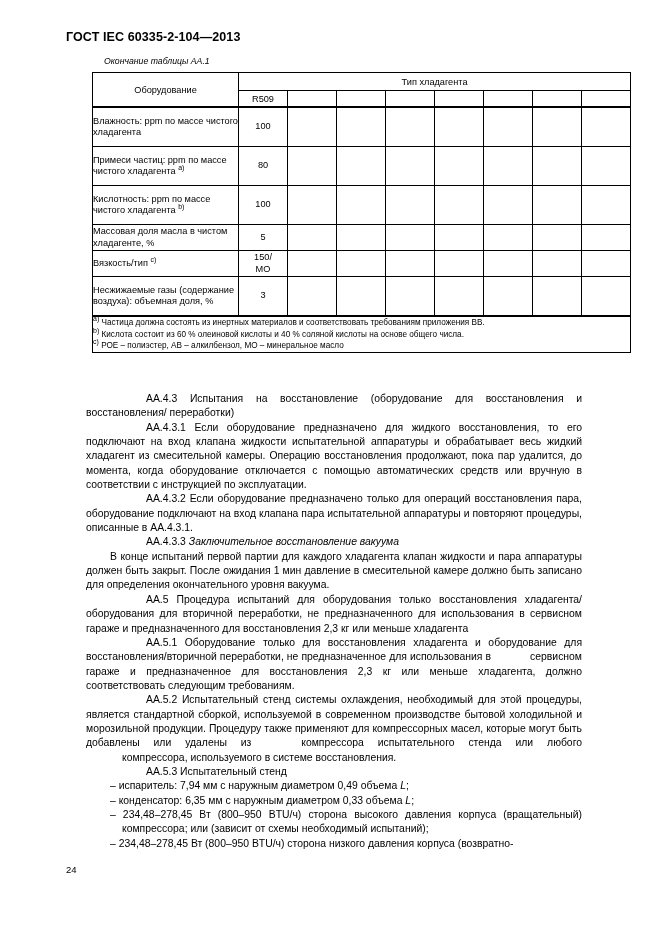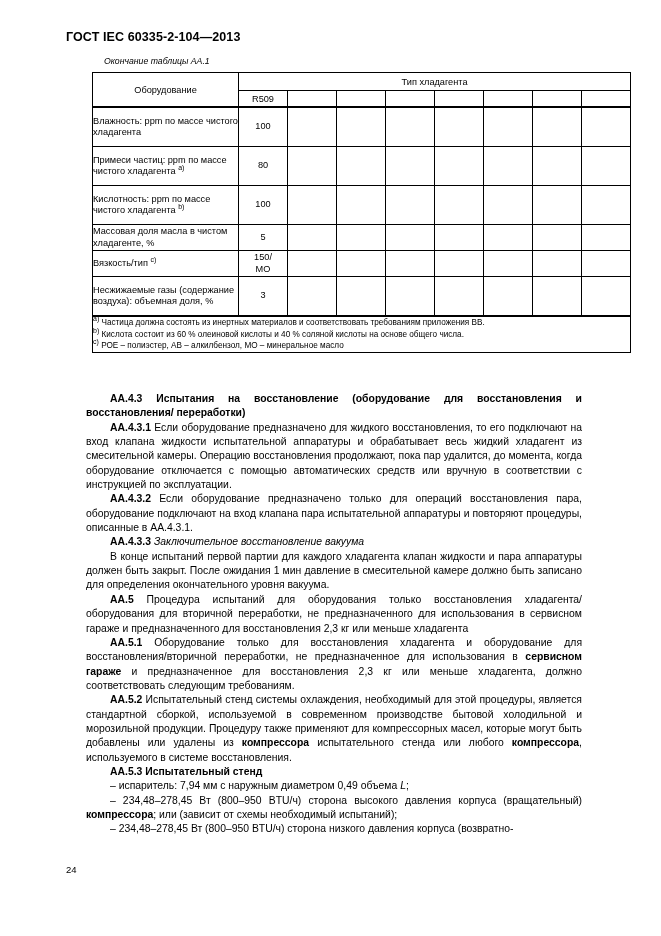--- a/index.html
+++ b/index.html
@@ -118,21 +118,21 @@
     font-size: 10.4px;
     line-height: 14.35px;
     text-align: justify;
     text-justify: inter-word;
   }
   .body-text p {
     margin: 0;
     text-indent: 24px;
   }
   .body-text p.dash { text-indent: 24px; }
-  b { font-weight: bold; }
+  b { font-weight: normal; margin-left: 36px; }
   i { font-style: italic; }
 
   .page-number {
     position: absolute;
     left: 66px;
     top: 864px;
     font-size: 9.5px;
   }
 </style>
 </head>
@@ -266,20 +266,21 @@
 
     <p><b>АА.5.1</b> <span>Оборудование только для восстановления хладагента и оборудование для восстановления/вторичной переработки, не предназначенное для использования в </span><b>сервисном гараже</b><span> и предназначенное для восстановления 2,3 кг или меньше хладагента, должно соответствовать следующим требованиям.</span></p>
 
     <p><b>АА.5.2</b> <span>Испытательный стенд системы охлаждения, необходимый для этой процедуры, является стандартной сборкой, используемой в современном производстве бытовой холодильной и морозильной продукции. Процедуру также применяют для компрессорных масел, которые могут быть добавлены или удалены из </span><b>компрессора</b><span> испытательного стенда или любого </span><b>компрессора</b><span>, используемого в системе восстановления.</span></p>
 
     <p><b><span>АА.5.3</span> <span>Испытательный стенд</span></b></p>
 
 
     <p class="dash"><span>– испаритель: 7,94 мм с наружным диаметром 0,49 объема </span><i>L</i><span>;</span></p>
 
+    <p class="dash"><span>– конденсатор: 6,35 мм с наружным диаметром 0,33 объема </span><i>L</i><span>;</span></p>
 
 
     <p class="dash"><span>– 234,48–278,45 Вт (800–950 BTU/ч) сторона высокого давления корпуса (вращательный) </span><b>компрессора</b><span>; или (зависит от схемы необходимый испытаний);</span></p>
 
     <p class="dash"><span>– 234,48–278,45 Вт (800–950 BTU/ч) сторона низкого давления корпуса (возвратно-</span></p>
 
   </div>
 
   <div class="page-number">24</div>
 

